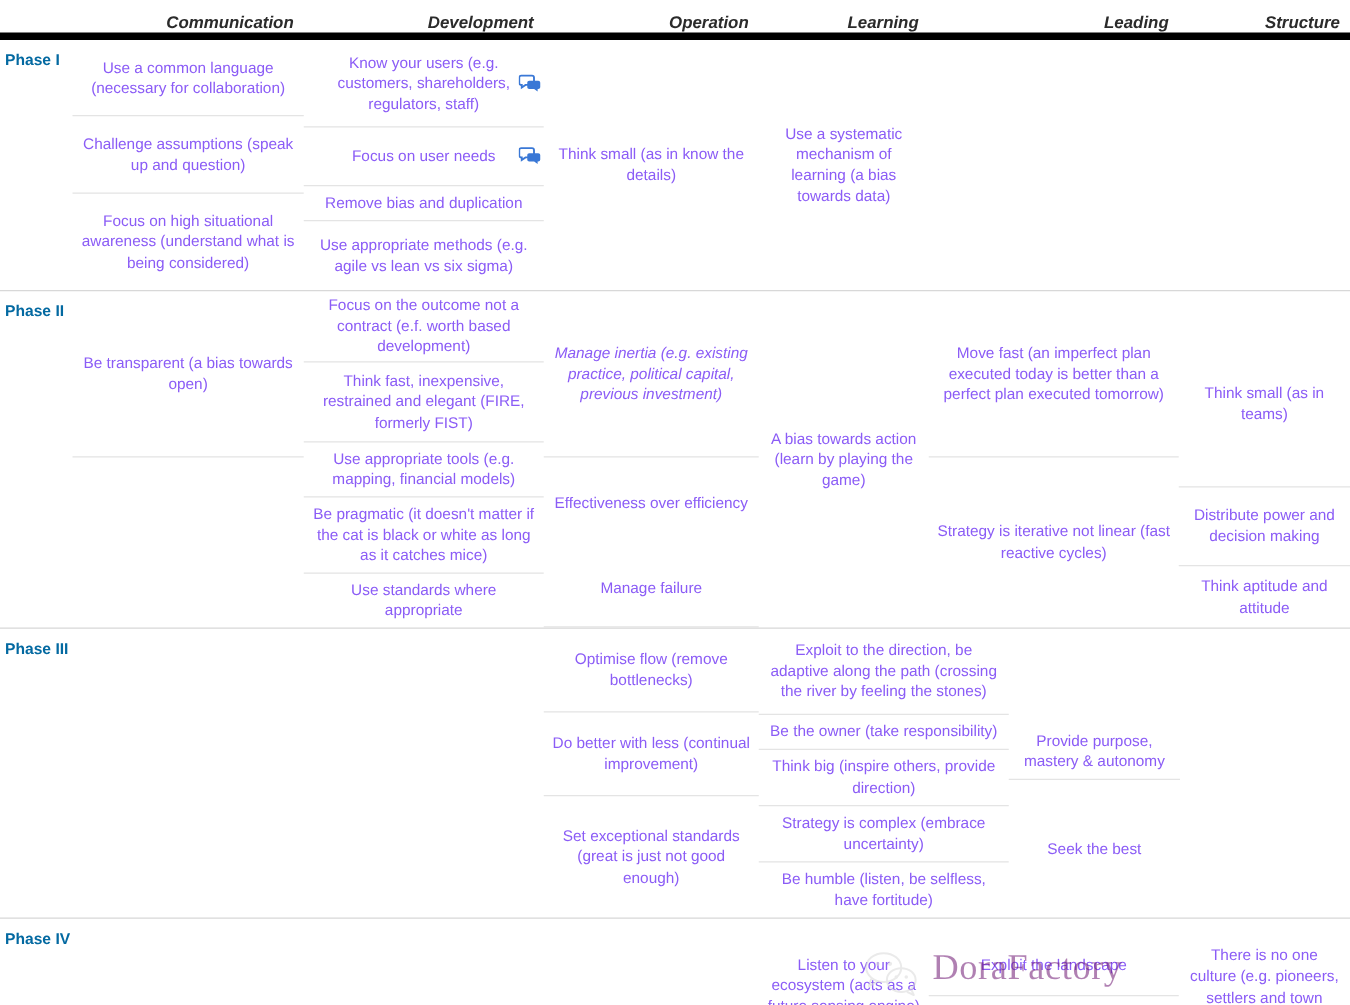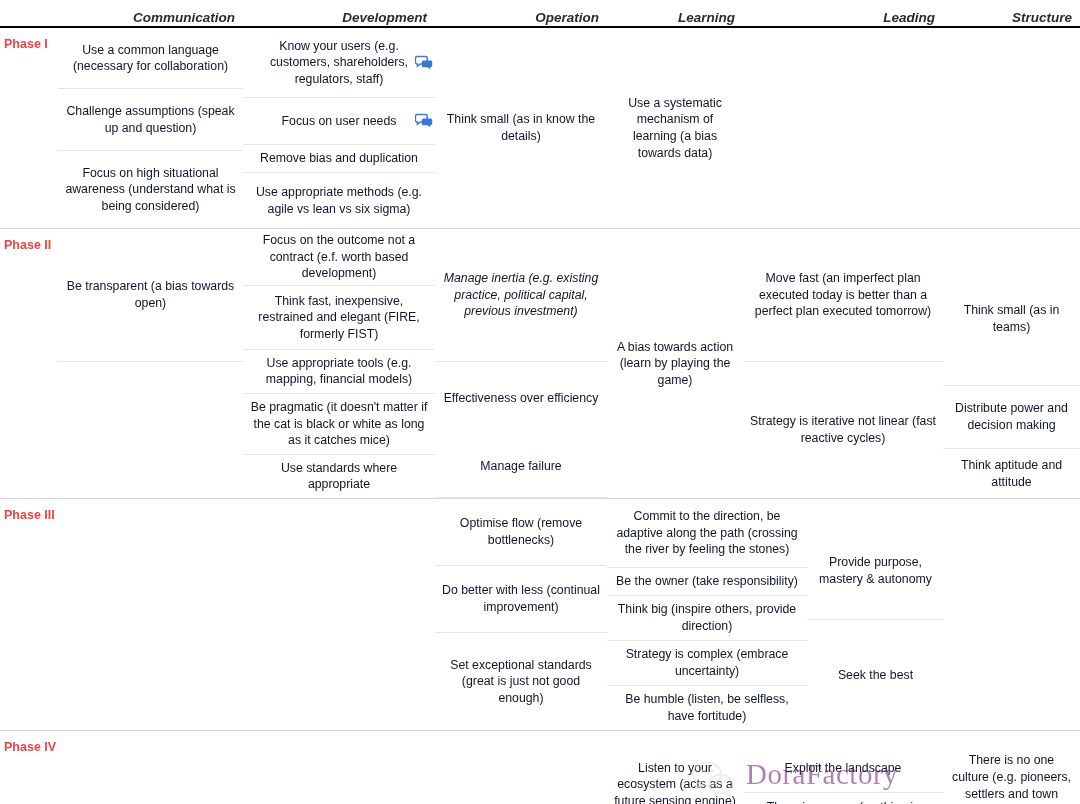--- a/index.html
+++ b/index.html
@@ -19,21 +19,21 @@
   #doctrine-table {
     width: 1080px;
     position: relative;
   }
 
   
   .header-row {
     display: flex;
     align-items: flex-end;
     height: 26px;
-    border-bottom: 2px solid #000000;
+    border-bottom: 6px solid #000000;
   }
   .header-cell {
     font-style: italic;
     font-weight: bold;
     font-size: 13.5px;
     color: #2b2b2b;
     text-align: right;
     padding-right: 8px;
     box-sizing: border-box;
     line-height: 16px;
@@ -53,38 +53,38 @@
     box-sizing: border-box;
     position: relative;
   }
   .phase-row.last { border-bottom: none; }
 
   .phase-label {
     width: 58px;
     flex: 0 0 58px;
     font-weight: bold;
     font-size: 12.5px;
-    color: #ef4444;
+    color: #0369a1;
     padding: 9px 0 0 4px;
     box-sizing: border-box;
   }
 
   .col {
     box-sizing: border-box;
     display: flex;
     flex-direction: column;
   }
   .col.center-self { justify-content: center; }
 
   
   .cell {
     font-size: 12.3px;
     line-height: 16.6px;
     text-align: center;
-    color: #0f172a;
+    color: #8b5cf6;
     padding: 5px 7px;
     box-sizing: border-box;
     display: flex;
     align-items: center;
     justify-content: center;
     position: relative;
   }
   .cell.divider { border-bottom: 1px solid #e4e4e4; }
   .cell.grow { flex: 1 1 auto; }
   .cell.empty { color: transparent; }
@@ -286,38 +286,38 @@
           <span class="cell-text">Do better with less (continual improvement)</span>
         </div>
       <div class="cell grow">
           <span class="cell-text">Set exceptional standards (great is just not good enough)</span>
         </div>
     </div>
 
 
     <div class="col col-lead">
       <div class="cell divider" style="height:69px;">
-          <span class="cell-text">Commit to the direction, be adaptive along the path (crossing the river by feeling the stones)</span>
+          <span class="cell-text">Exploit to the direction, be adaptive along the path (crossing the river by feeling the stones)</span>
         </div>
       <div class="cell divider" style="height:28px;">
           <span class="cell-text">Be the owner (take responsibility)</span>
         </div>
       <div class="cell divider" style="height:45px;">
           <span class="cell-text">Think big (inspire others, provide direction)</span>
         </div>
       <div class="cell divider" style="height:45px;">
           <span class="cell-text">Strategy is complex (embrace uncertainty)</span>
         </div>
       <div class="cell grow">
           <span class="cell-text">Be humble (listen, be selfless, have fortitude)</span>
         </div>
     </div>
 
     <div class="col col-struct">
-      <div class="cell divider" style="height:97px;">
+      <div class="cell divider" style="height:97px;align-items:flex-end;">
           <span class="cell-text">Provide purpose, mastery &amp; autonomy</span>
         </div>
       <div class="cell grow">
           <span class="cell-text">Seek the best</span>
         </div>
     </div>
   </div>
 
   <div class="phase-row last" style="height:90px;">
     <div class="phase-label">Phase IV</div>

